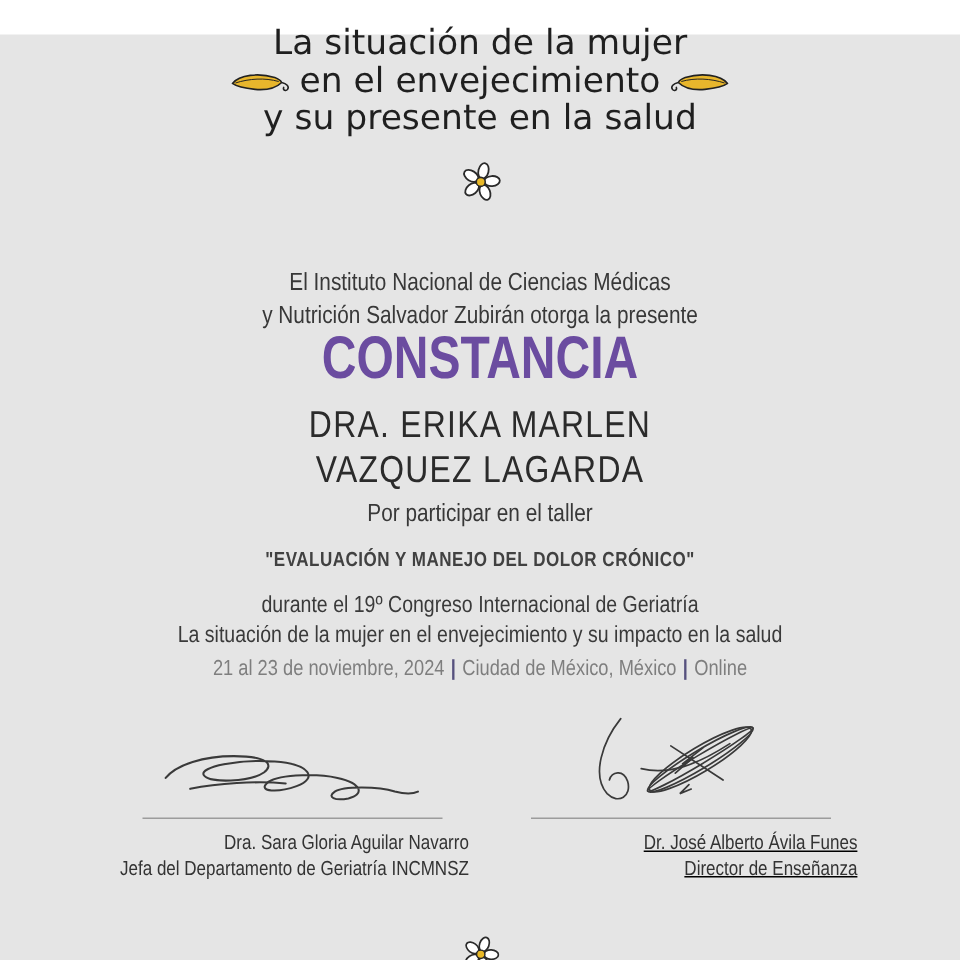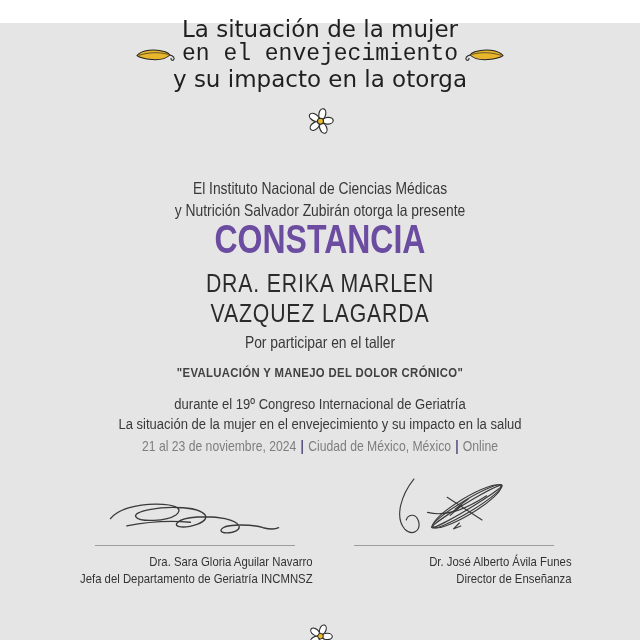--- a/index.html
+++ b/index.html
@@ -7,21 +7,21 @@
     width:640px; height:640px; background:#ffffff; overflow:hidden;
     font-family:"Liberation Sans", "DejaVu Sans", sans-serif;
   }
   .page { position:relative; width:640px; height:632px; background:#e5e5e5;margin-top:23px; }
   .center { position:absolute; left:0; width:640px; text-align:center; }
   .cond { transform:scaleX(0.84); transform-origin:50% 50%; }
 
   
   .event-title { top:-6px; font-family:"DejaVu Sans", sans-serif; color:#1f1f1f;
                  font-size:23px; line-height:25px; font-weight:500; }
-  .event-title .row { display:flex; align-items:center; justify-content:center; gap:5px;font-family:Liberation Mono, monospace; }
+  .event-title .row { display:flex; align-items:center; justify-content:center; gap:5px; }
   .leaf { display:inline-block; width:42px; height:22px; }
   .leaf svg { display:block; width:100%; height:100%; }
   .leaf.flip svg { transform:scaleX(-1); }
 
   .flower { position:absolute; left:0; width:640px; display:flex; justify-content:center; }
   .flower-top { top:83px; }
   .flower-bottom { top:599px; }
 
   
   .issuer { top:155px; font-size:16.5px; line-height:21.5px; color:#383838; }
@@ -38,21 +38,21 @@
 
   .workshop { top:342px; font-size:13.5px; font-weight:bold; letter-spacing:0.4px; color:#414141; }
 
   .congress { top:371px; font-size:15.5px; line-height:19.5px; color:#3a3a3a; }
   .details-line { margin-top:3.5px; font-size:14.5px; color:#7e7e7e; }
   .sep { color:#56517E; font-weight:bold; padding:0 5px; }
 
   
   .sig-col { position:absolute; top:450px; width:280px; text-align:right; }
   .sig-col.left { left:55px; }
-  .sig-col.right { left:314px; }
+  .sig-col.right { left:314px;text-decoration:underline; }
   .sig-draw { height:72px; display:flex; align-items:flex-end; justify-content:center; }
   .sig-line { border-top:1.2px solid #9c9c9c; width:200px; margin:0 auto; height:0; }
   .sig-name { margin-top:7px; font-size:13.5px; line-height:17px; color:#333333; }
   .sig-role { font-size:13.5px; line-height:17px; color:#333333; }
 </style>
 </head>
 <body>
 
 <div class="page">
 
@@ -68,21 +68,21 @@
       </span>
       <span>en el envejecimiento</span>
       <span class="leaf flip">
         <svg viewBox="0 0 64 26">
           <path d="M3,14 C10,5 30,3 46,8 C50,9.5 52,11 53,13 C48,18 38,21 26,20 C15,19 7,17 3,14 Z" fill="#E8B62C" stroke="#222222" stroke-width="1.6" stroke-linejoin="round"></path>
           <path d="M6,13.5 C20,9 36,8 50,12" stroke="#222222" stroke-width="1" fill="none"></path>
           <path d="M53,13 C58,14 61,17 59,20 C57.5,22 54,21 55,18" stroke="#222222" stroke-width="1.6" fill="none" stroke-linecap="round"></path>
         </svg>
       </span>
     </div>
-    <div>y su impacto en la otorga</div>
+    <div>y su presente en la salud</div>
   </div>
 
   <div class="flower flower-top">
     <svg width="27" height="29" viewBox="0 0 36 38">
       <g stroke="#2b2b2b" stroke-width="1.6" fill="#ffffff" transform="rotate(14 18 20)">
         <ellipse cx="18" cy="10" rx="4.5" ry="7"></ellipse>
         <ellipse cx="27.5" cy="16.9" rx="4.5" ry="7" transform="rotate(72 27.5 16.9)"></ellipse>
         <ellipse cx="23.9" cy="28.1" rx="4.5" ry="7" transform="rotate(144 23.9 28.1)"></ellipse>
         <ellipse cx="12.1" cy="28.1" rx="4.5" ry="7" transform="rotate(216 12.1 28.1)"></ellipse>
         <ellipse cx="8.5" cy="16.9" rx="4.5" ry="7" transform="rotate(288 8.5 16.9)"></ellipse>

